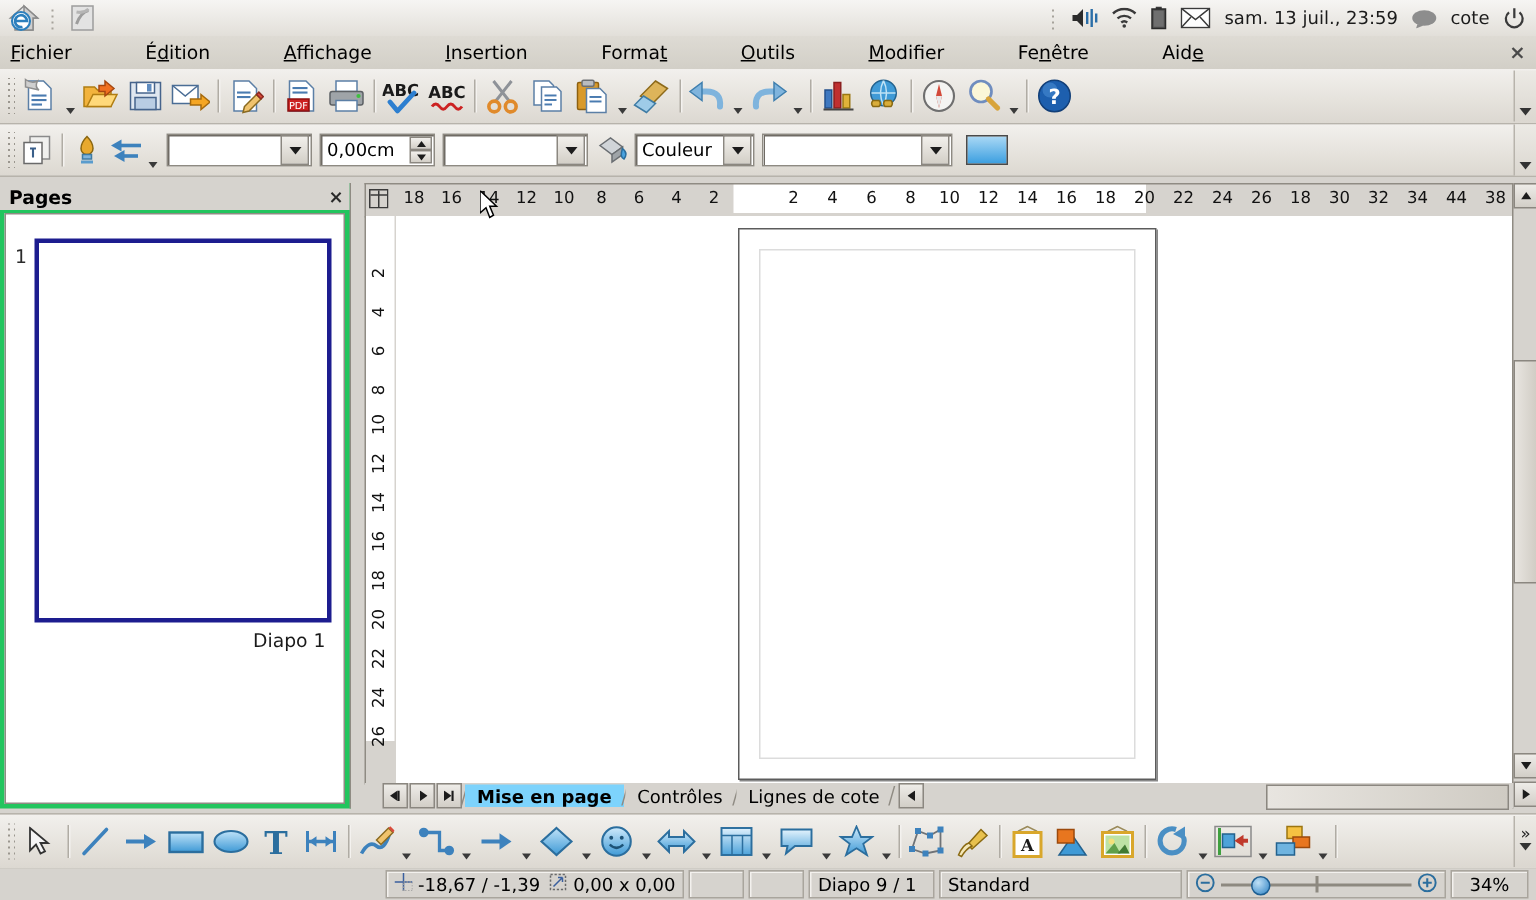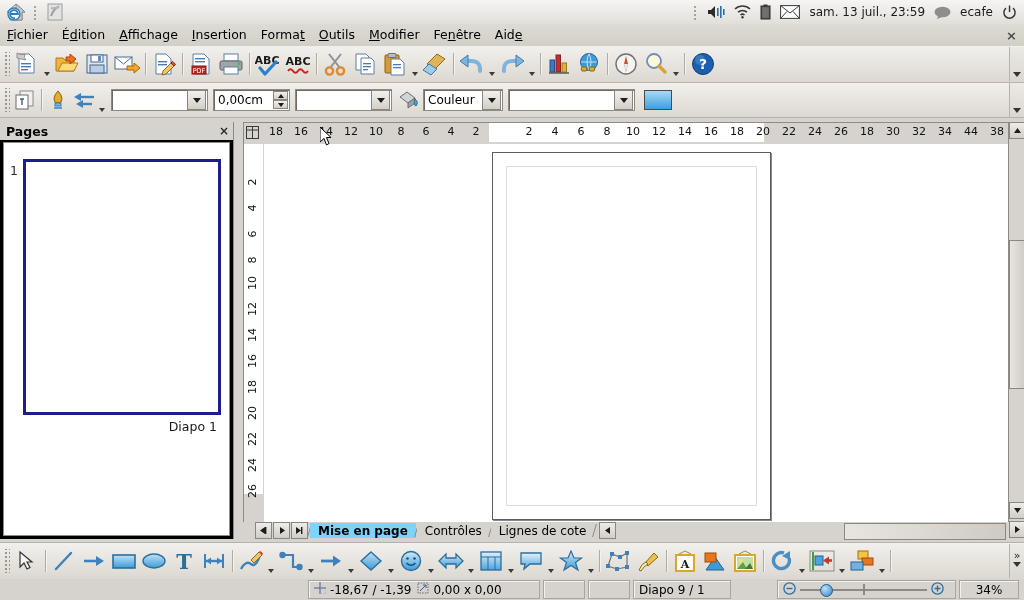--- a/index.html
+++ b/index.html
@@ -27,21 +27,21 @@
   .tray-user{font-size:12px;color:#1b1b1b;}
   .dotgrip{width:5px;height:16px;
     background-image:radial-gradient(#9a968e 35%,transparent 36%);
     background-size:4px 4px;background-position:0 1px;opacity:.85;}
 
   
   .menubar{
     position:absolute;left:0;top:24px;width:1024px;height:22px;
     background:linear-gradient(to bottom,#dedbd4,#d2cfc7);
     border-bottom:1px solid #b5b1a9;
-    display:flex;align-items:center;
+    display:flex;align-items:center;gap:35px;
   }
   .menu-item{padding:2px 7px;font-size:12.5px;color:#000;line-height:16px;cursor:default;}
   .menu-item u{text-decoration:underline;}
   .menubar .close-x{margin-left:auto;margin-right:7px;font-size:13px;color:#4a4a4a;font-weight:bold;}
 
   
   .toolbar{
     position:absolute;left:0;width:1024px;
     background:linear-gradient(to bottom,#f2f0ed 0%,#e6e3dd 55%,#dcd8d1 100%);
     border-bottom:1px solid #b7b3ab;
@@ -75,21 +75,21 @@
   .spin .sbtns{width:15px;height:18px;margin:1px;display:flex;flex-direction:column;}
   .spin .sbtns div{flex:1;background:linear-gradient(to bottom,#f2f0ec,#d3cfc7);border:1px solid #8b8780;
     display:flex;align-items:center;justify-content:center;}
   .spin .sbtns i.up{width:0;height:0;border-left:3px solid transparent;border-right:3px solid transparent;border-bottom:4px solid #1c1c1c;}
   .spin .sbtns i.dn{width:0;height:0;border-left:3px solid transparent;border-right:3px solid transparent;border-top:4px solid #1c1c1c;}
   .swatch{width:26px;height:18px;border:1px solid #4a4a4a;
     background:linear-gradient(to bottom,#a9d8f5,#3c9fe0);}
 
   
   .pages-panel{position:absolute;left:0;top:122px;width:233px;height:417px;
-    background:#000000;border-right:1px solid #8f8b83;}
+    background:#22c55e;border-right:1px solid #8f8b83;}
   .pages-header{height:18px;display:flex;align-items:center;padding:0 4px 0 6px;
     background:#d6d3ce;}
   .pages-title{font-weight:bold;font-size:12.5px;}
   .pages-close{margin-left:auto;font-size:12px;color:#2a2a2a;font-weight:bold;}
   .pages-body{position:absolute;left:3px;top:20px;width:225px;height:392px;background:#fff;border:1px solid #8f8b83;}
   .page-num{position:absolute;left:6px;top:20px;font-size:12.5px;color:#2b2b2b;}
   .page-thumb{position:absolute;left:19px;top:16px;width:192px;height:250px;background:#fff;border:3px solid #1d1d8f;}
   .thumb-label{position:absolute;right:12px;top:276px;font-size:12.5px;color:#1a1a1a;}
 
   
@@ -203,21 +203,21 @@
           <path d="M0.6 13.4 L7 6.4 M19.4 13.4 L13 6.4" fill="none" stroke="#3a3a3a"></path>
         </svg>
       </span>
       <span class="tray-date">sam. 13 juil., 23:59</span>
       <span class="sysicon">
         <svg width="17" height="13" viewBox="0 0 17 13">
           <ellipse cx="8.5" cy="6" rx="8" ry="5.2" fill="#8d8d8d"></ellipse>
           <polygon points="4,10 3,13 8,11" fill="#8d8d8d"></polygon>
         </svg>
       </span>
-      <span class="tray-user">ecafe</span>
+      <span class="tray-user">cote</span>
       <span class="sysicon">
         <svg width="15" height="15" viewBox="0 0 15 15">
           <path d="M4 3.2 a5.6 5.6 0 1 0 7 0" fill="none" stroke="#3a3a3a" stroke-width="1.5"></path>
           <rect x="6.8" y="0.5" width="1.5" height="6.6" fill="#3a3a3a"></rect>
         </svg>
       </span>
     </div>
   </div>
 
   <div class="menubar">
@@ -907,20 +907,23 @@
     </div>
     <div class="sfield" style="width:30px;">
       <span></span>
     </div>
     <div class="sfield" style="width:30px;">
       <span></span>
     </div>
     <div class="sfield" style="width:86px;">
       <span>Diapo 9 / 1</span>
     </div>
+    <div class="sfield" style="width:180px;">
+      <span>Standard</span>
+    </div>
     <div style="flex:1;"></div>
     <div class="sfield zoomslider" style="width:167px;">
       <span>
         <svg width="13" height="13" viewBox="0 0 13 13">
           <circle cx="6.5" cy="6.5" r="5.6" fill="none" stroke="#2b6e9e" stroke-width="1.3"></circle>
           <path d="M3.5 6.5 H9.5" stroke="#2b6e9e" stroke-width="1.4"></path>
         </svg>
       </span>
       <span class="zs-track">
         <span class="zs-line"></span>

